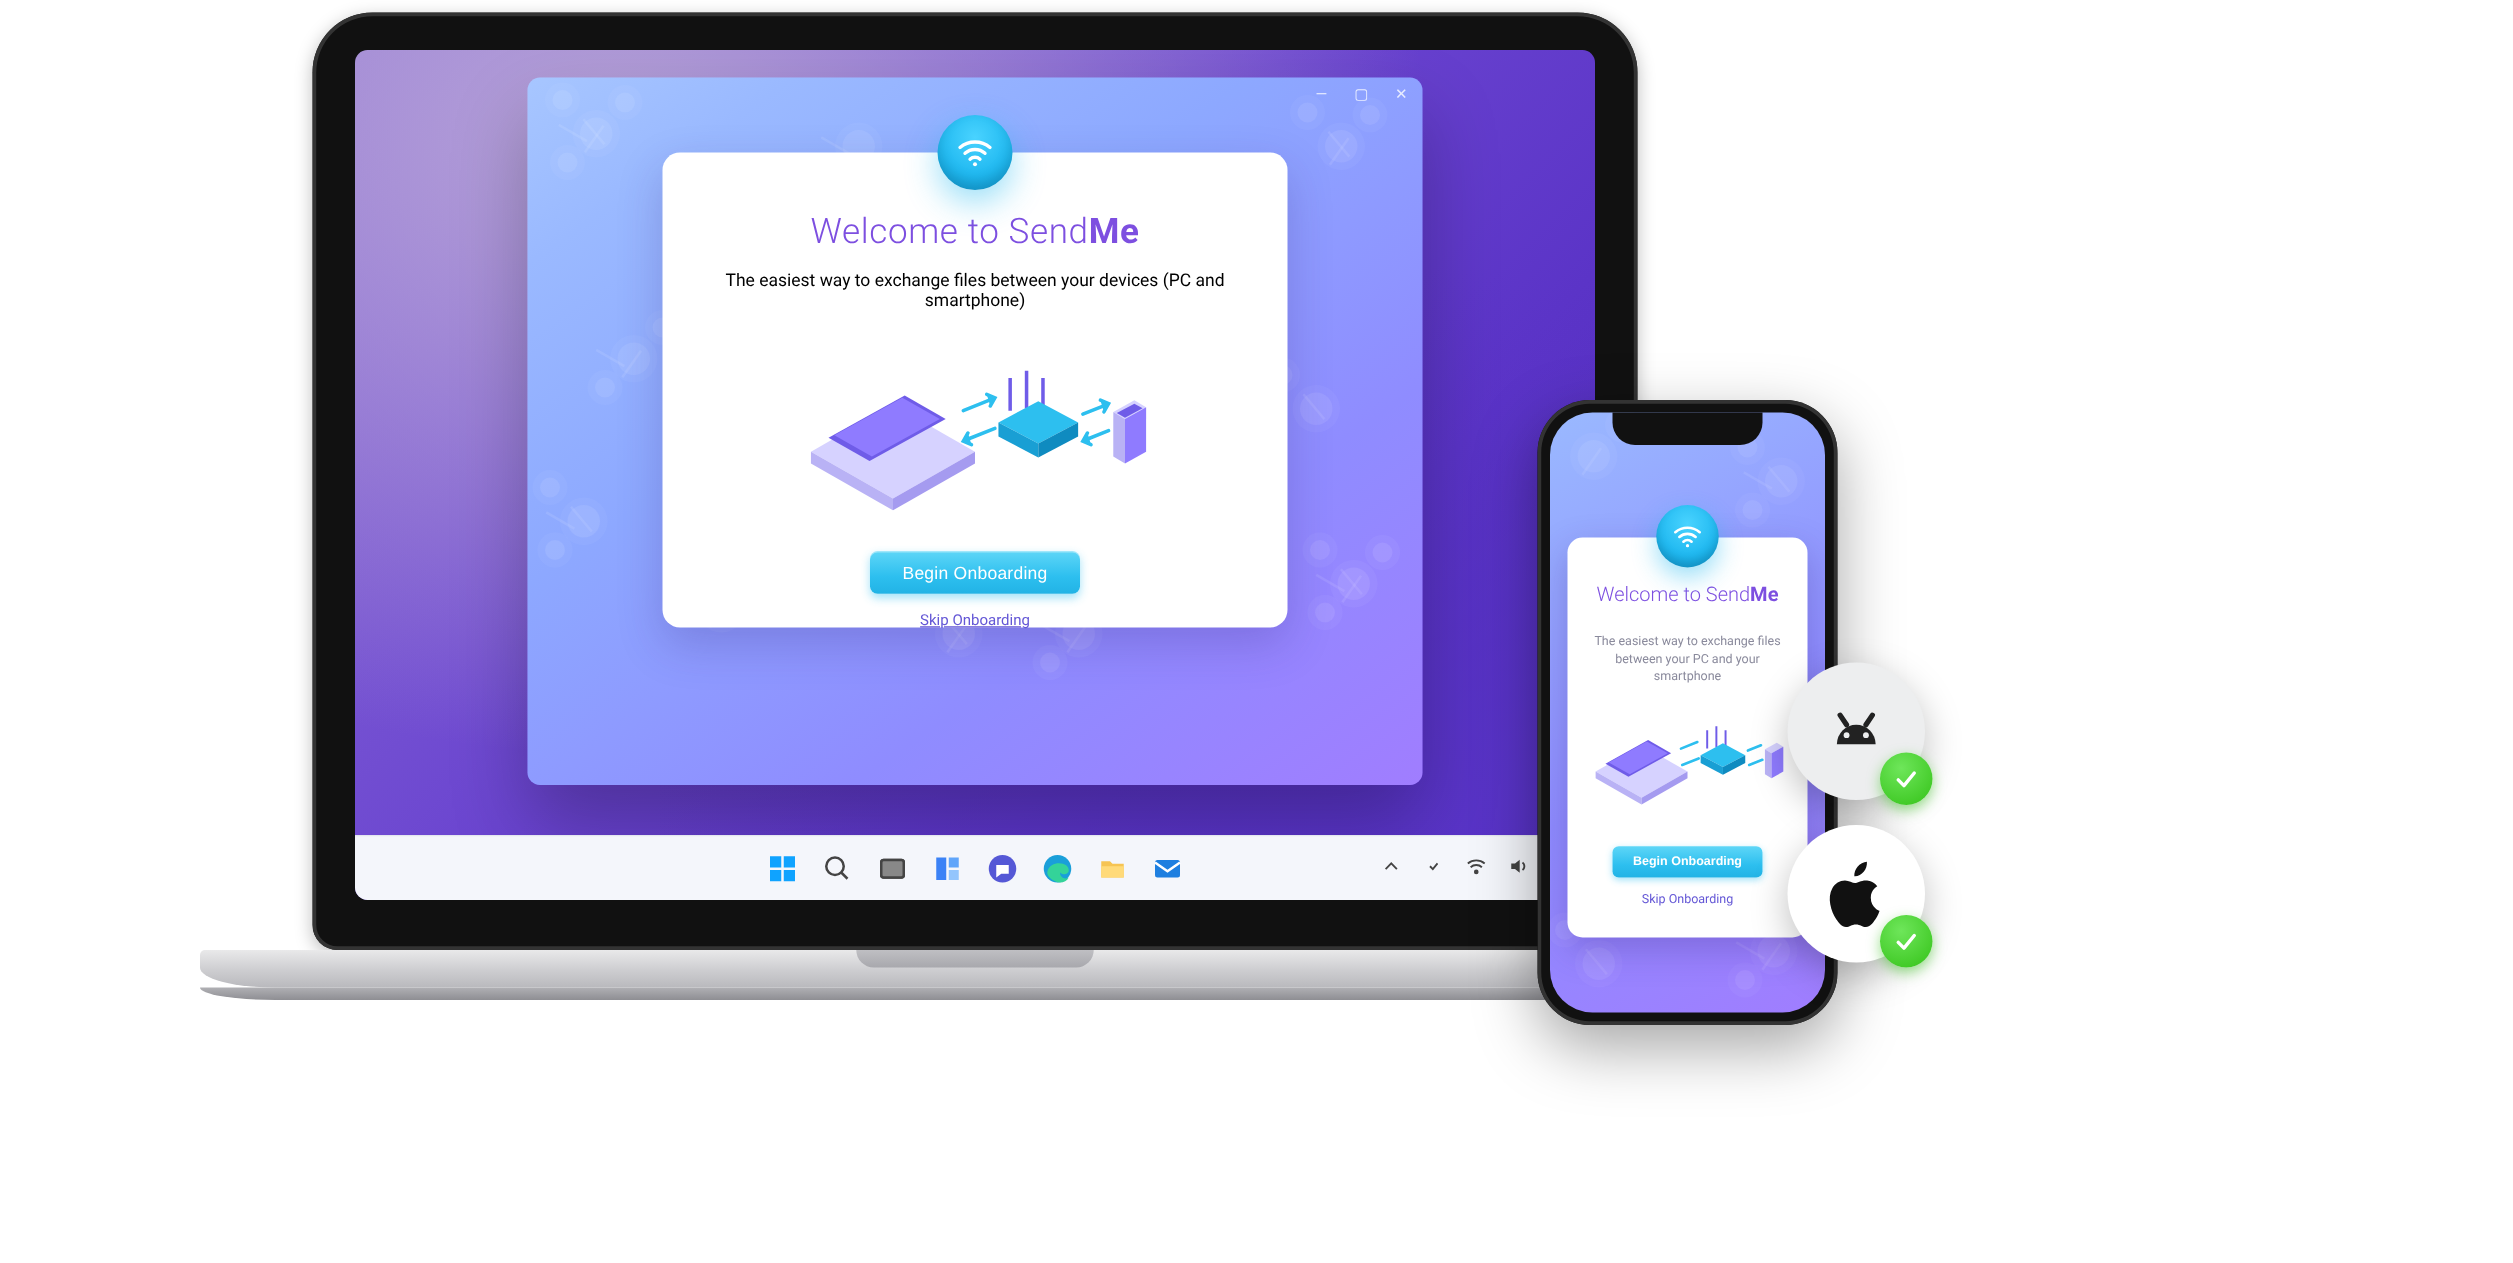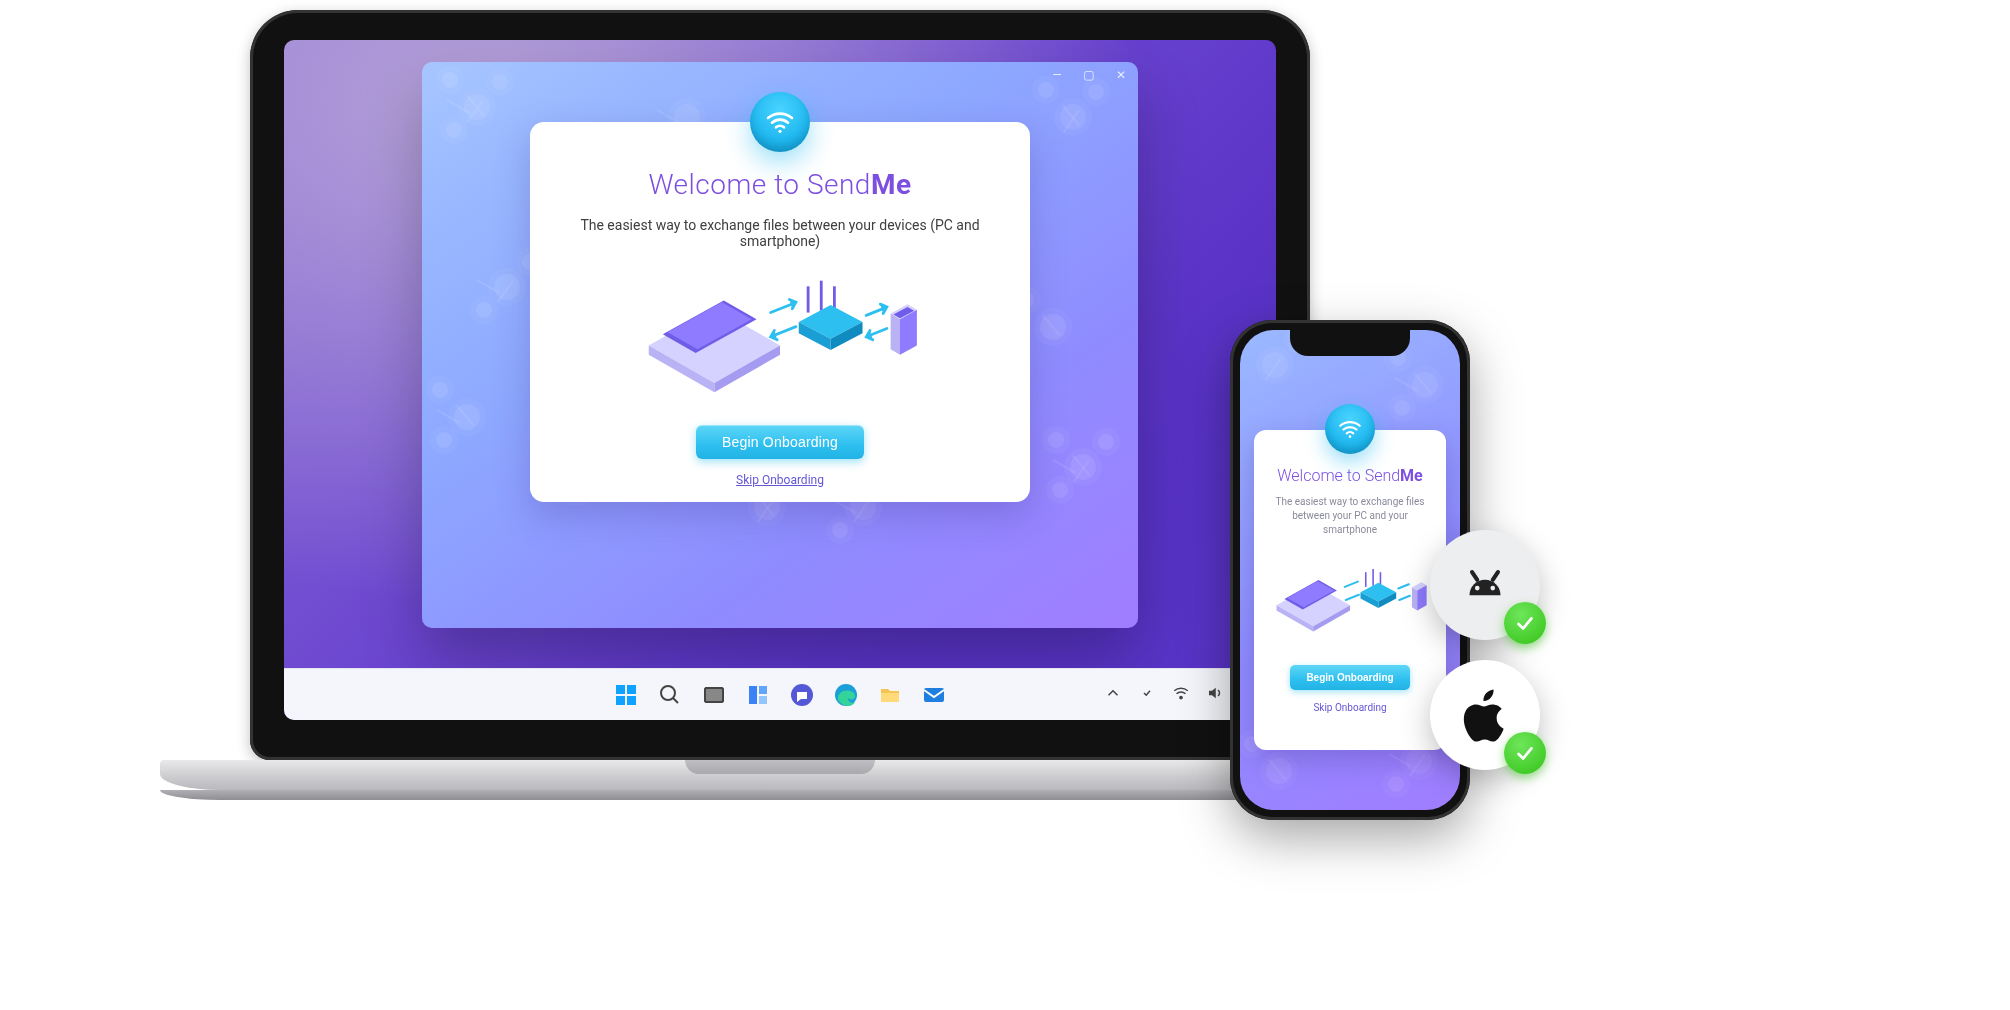--- a/index.html
+++ b/index.html
@@ -96,21 +96,21 @@
     box-shadow: 0 10px 26px rgba(31,184,240,.45), inset 0 -6px 10px rgba(0,0,0,.15);
     display:flex; align-items:center; justify-content:center;
   }
   .wifi-badge svg { width: 32px; height: 32px; }
   .card h1 {
     font-size: 28px; font-weight: 300; letter-spacing:.5px;
     color: #7d4fe0; margin-bottom: 16px;
   }
   .card h1 .thin { font-weight: 300; }
   .card h1 .bold { font-weight: 700; }
-  .subtitle { font-size: 14px; color: #404040; margin-bottom: 12px; padding: 0 10px; }
+  .subtitle { font-size: 14px; color: #000000; margin-bottom: 28px; padding: 0 10px; }
 
   .illus { height: 150px; display:flex; align-items:center; justify-content:center; position:relative; }
 
   .btn-primary {
     display: inline-block;
     margin-top: 14px;
     padding: 9px 26px;
     border: none;
     border-radius: 6px;
     font-size: 14px; font-weight: 500; letter-spacing: .2px;
@@ -189,21 +189,21 @@
   .p-wifi {
     position:absolute; left:50%; top:-26px; transform:translateX(-50%);
     width:50px; height:50px; border-radius:50%;
     background: radial-gradient(circle at 50% 30%, #49d3ff 0%, #1fb8f0 60%, #0da0dd 100%);
     box-shadow: 0 8px 20px rgba(31,184,240,.45), inset 0 -5px 8px rgba(0,0,0,.15);
     display:flex; align-items:center; justify-content:center;
   }
   .p-wifi svg { width:26px; height:26px; }
   .p-card h2 { font-size:16px; font-weight:300; color:#7d4fe0; }
   .p-card h2 .bold { font-weight:700; }
-  .p-sub { font-size:10px; color:#8a8a9c; margin-top:10px; padding:0 4px; line-height:1.4; }
+  .p-sub { font-size:10px; color:#8a8a9c; margin-top:22px; padding:0 4px; line-height:1.4; }
   .p-illus { height:110px; display:flex; align-items:center; justify-content:center; margin-top:8px; }
   .p-btn {
     margin-top:10px; padding:7px 16px; border:none; border-radius:5px;
     font-size:10px; font-weight:600; color:#fff; cursor:pointer;
     background: linear-gradient(180deg,#5ed6f7 0%, #2dbfef 60%, #22b3e5 100%);
     box-shadow: 0 2px 6px rgba(45,191,239,.45);
   }
   .p-skip { display:block; margin-top:12px; font-size:10px; color:#6457d6; cursor:pointer; }
 
   

